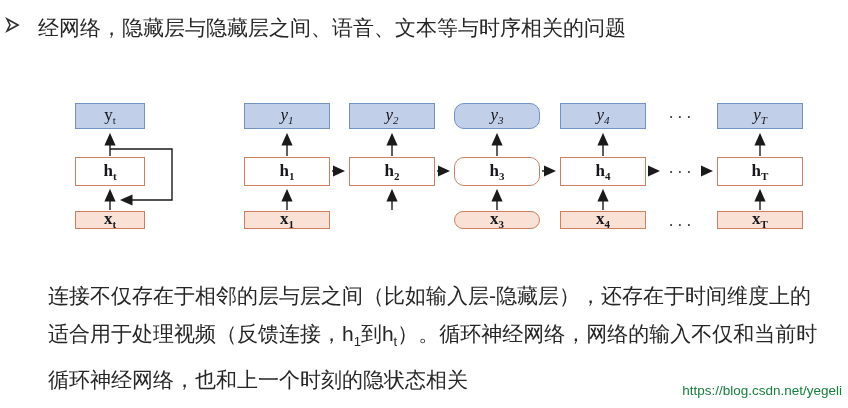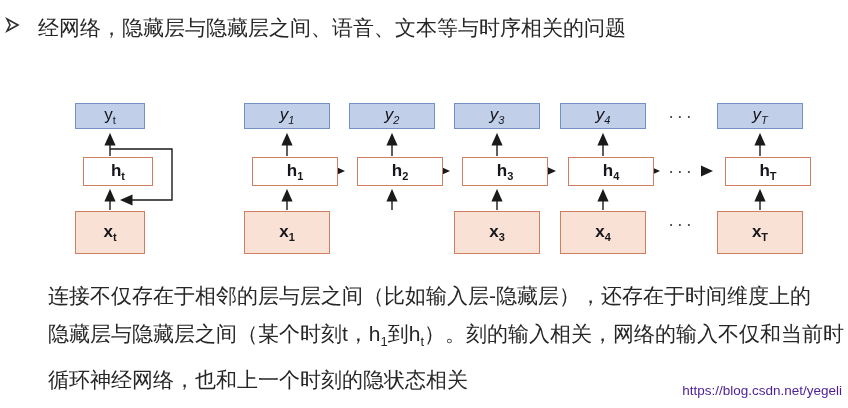--- a/index.html
+++ b/index.html
@@ -8,46 +8,46 @@
 
   
   .bullet-icon{position:absolute;left:5px;top:17px;width:16px;height:16px;}
   .intro{position:absolute;left:38px;top:8px;width:790px;font-size:21px;line-height:40px;}
   .bodytext{position:absolute;left:38px;top:277px;width:800px;font-size:21px;line-height:38px;margin-left:10px;}
   .bodytext sub{font-size:13px;}
   .txtline{display:block;white-space:nowrap;}
 
   
   .box{position:absolute;box-sizing:border-box;display:flex;align-items:center;justify-content:center;
-       font-family:Liberation Sans, sans-serif;font-size:17px;color:#16161d;}
+       font-family:Liberation Serif, serif;font-size:17px;color:#16161d;}
   .ybox{background:var(--output-fill);border:1.6px solid var(--output-border);}
   .hbox{background:var(--hidden-fill);border:1.6px solid var(--hidden-border);}
   .xbox{background:var(--input-fill);border:1.6px solid var(--input-border);}
   .row-y{top:103px;height:26px;}
-  .row-h{top:157px;height:29px;margin-left:8px;}
-  .row-x{top:211px;height:43px;}
+  .row-h{top:157px;height:29px;}
+  .row-x{top:211px;height:18px;}
   .fold{left:75px;width:70px;}
   .c1{left:244px;width:86px;}
   .c2{left:349px;width:86px;}
-  .c3{left:454px;width:86px;}
+  .c3{left:454px;width:86px;border-radius:10px;}
   .c4{left:560px;width:86px;}
   .cT{left:717px;width:86px;}
   .lab sub{font-size:11px;}
   .it{font-style:italic;}
   .bd{font-weight:bold;}
 
   .dots{position:absolute;left:660px;width:44px;text-align:center;color:#333;
         font-size:15px;letter-spacing:4px;font-family:"DejaVu Serif",serif;}
   .dots-y{top:108px;}
   .dots-h{top:163px;}
   .dots-x{top:216px;}
 
   .arrows{position:absolute;left:0;top:0;width:848px;height:408px;pointer-events:none;}
 
-  .watermark{position:absolute;right:6px;bottom:10px;font-size:13.5px;color:#4c1d95;
+  .watermark{position:absolute;right:6px;bottom:10px;font-size:13.5px;color:#15803d;
              font-family:"Liberation Sans","DejaVu Sans",sans-serif;}
 </style>
 </head>
 <body>
 
 <div id="slide">
 
   <svg class="bullet-icon" viewBox="0 0 16 16">
     <polygon points="2,2 13,8 2,14 5,8" fill="none" stroke="#2e2e2e" stroke-width="1.6"></polygon>
   </svg>
@@ -143,19 +143,19 @@
   <div class="box xbox row-x cT">
     <span class="lab bd"><span>x</span><sub>T</sub></span>
   </div>
 
   <div class="dots dots-y">···</div>
   <div class="dots dots-h">···</div>
   <div class="dots dots-x">···</div>
 
   <div class="bodytext">
     <span class="txtline">连接不仅存在于相邻的层与层之间（比如输入层-隐藏层），还存在于时间维度上的</span>
-    <span class="txtline"><span>隐藏层与隐藏层之间（某个时刻t，h</span><sub>1</sub><span>到h</span><sub>t</sub><span>）。刻的输入相关，网络的输入不仅和当前时</span></span>
+    <span class="txtline"><span>适合用于处理视频（反馈连接，h</span><sub>1</sub><span>到h</span><sub>t</sub><span>）。循环神经网络，网络的输入不仅和当前时</span></span>
     <span class="txtline">循环神经网络，也和上一个时刻的隐状态相关</span>
   </div>
 
   <div class="watermark">https://blog.csdn.net/yegeli</div>
 
 </div>
 
 </body></html>

